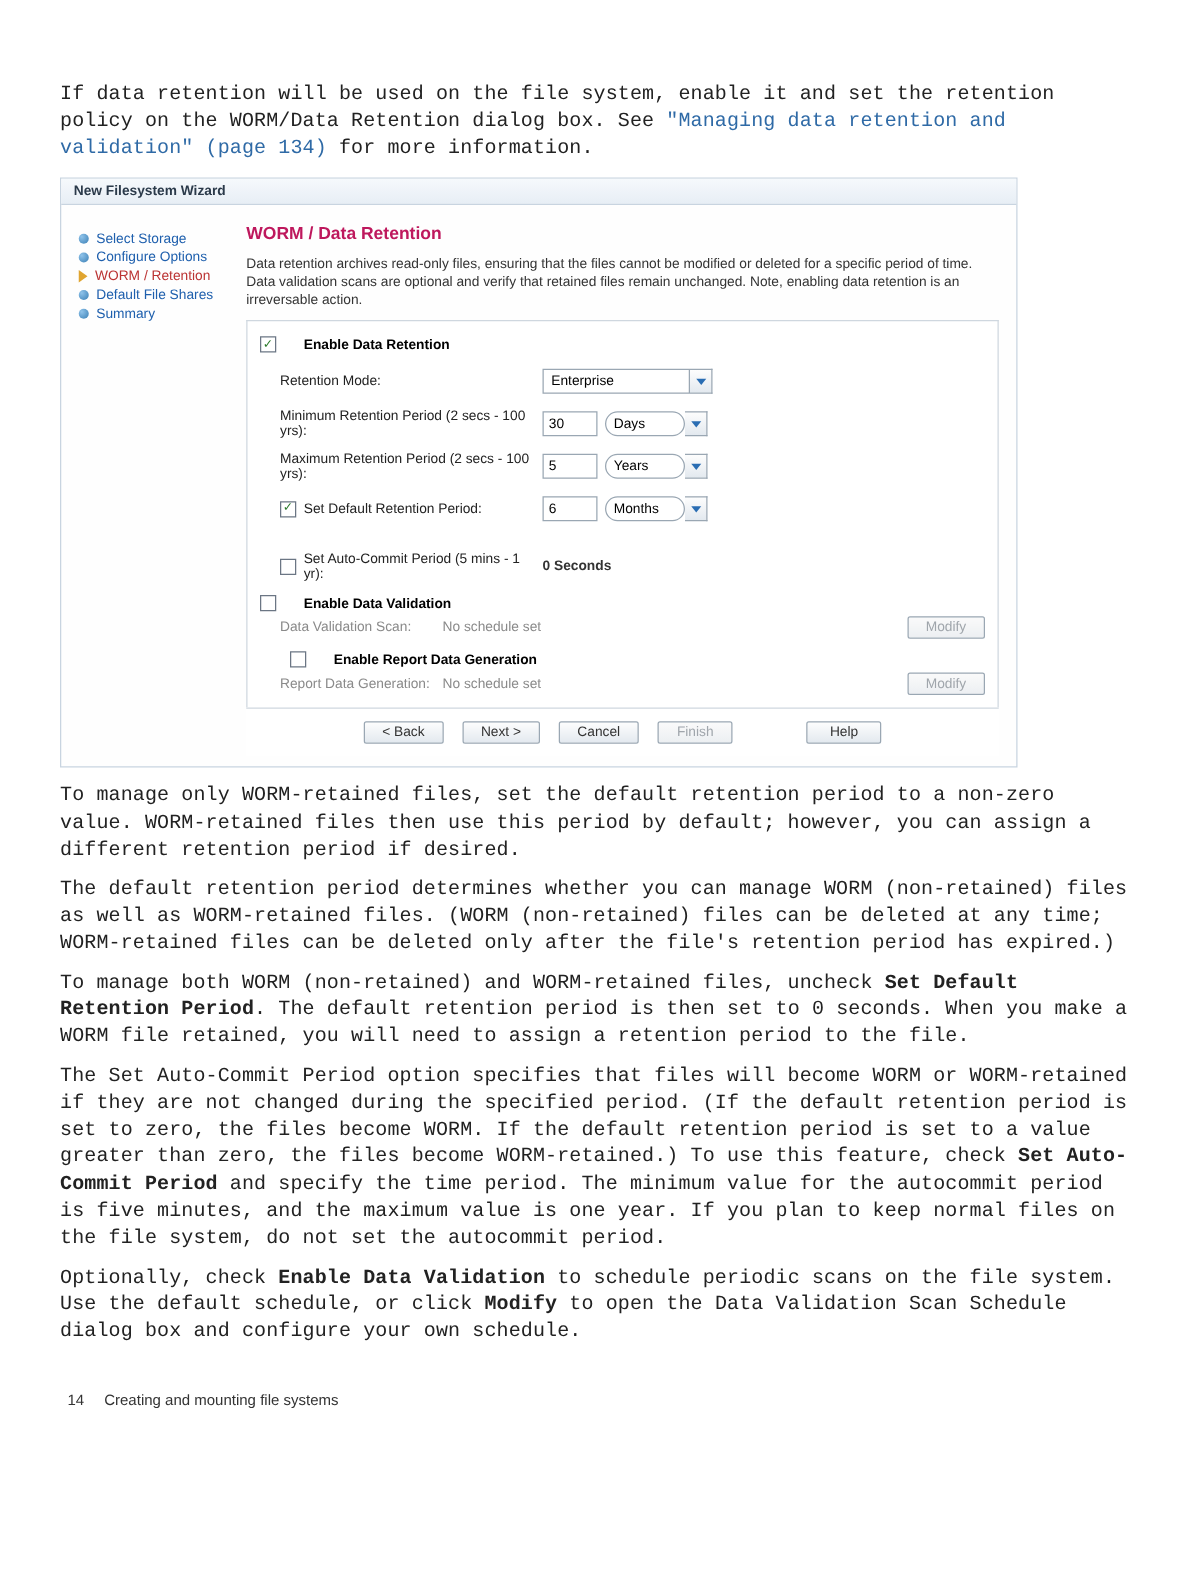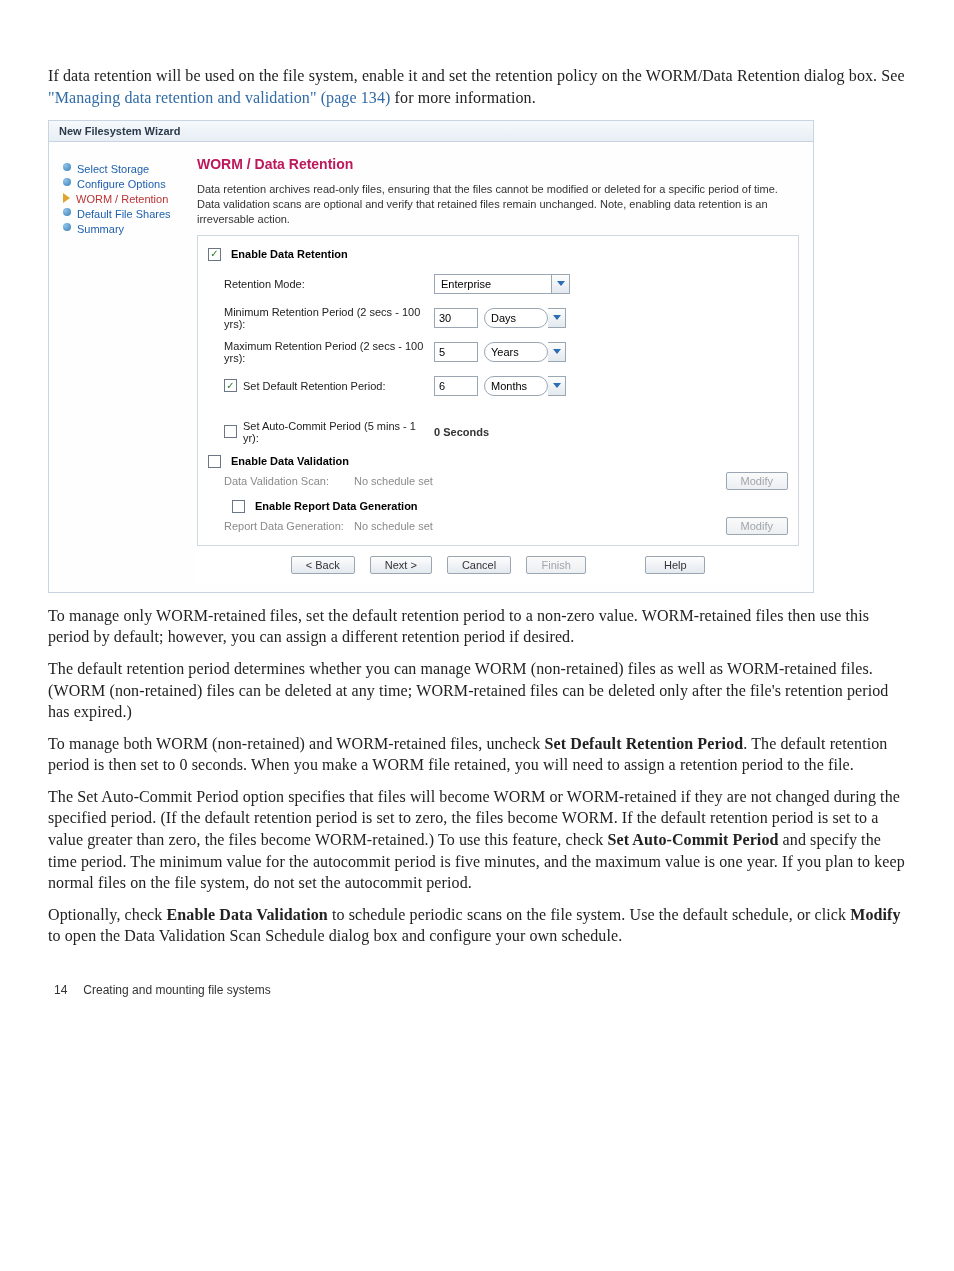--- a/index.html
+++ b/index.html
@@ -10,21 +10,21 @@
     background: #fff;
     color: #000;
     font-size: 14px;
   }
   .page {
     width: 954px;
     margin: 0 auto;
     padding: 55px 48px 40px 48px;
   }
   .doc-text {
-    font-family: Liberation Serif, serif;
+    font-family: Liberation Mono, monospace;
     font-size: 16px;
     line-height: 1.35;
     color: #222;
     margin: 10px 0;
     letter-spacing: 0.1px;
   }
   .doc-text a, .link { color: #2f6aa6; text-decoration: none; }
   .doc-text b { font-weight: 700; }
   .screenshot {
     width: 766px;
@@ -41,21 +41,21 @@
     color: #2b3a4a;
   }
   .ss-body { display: flex; }
   .ss-nav {
     width: 148px;
     padding: 18px 6px 18px 14px;
     font-size: 11px;
   }
   .ss-nav-item {
     display: flex;
-    align-items: flex-start;
+    align-items: center;
     gap: 6px;
     margin: 3px 0;
     color: #1e5fad;
   }
   .ss-nav-item.red { color: #b33; }
   .nav-bullet {
     width: 8px; height: 8px;
     border-radius: 50%;
     background: radial-gradient(circle at 30% 30%, #8fc3ea, #3a7fb5);
     flex: 0 0 auto;
@@ -86,21 +86,21 @@
   }
   .ss-panel {
     border: 1px solid #cfd7df;
     border-bottom: none;
     padding: 8px 10px 6px 10px;
     background: #fff;
   }
   .cb-row {
     display: flex;
     align-items: center;
-    gap: 10px;
+    gap: 22px;
     margin: 4px 0;
   }
   .cb {
     width: 13px; height: 13px;
     border: 1px solid #6b7684;
     background: #fff;
     display: inline-flex;
     align-items: center;
     justify-content: center;
     font-size: 10px;

